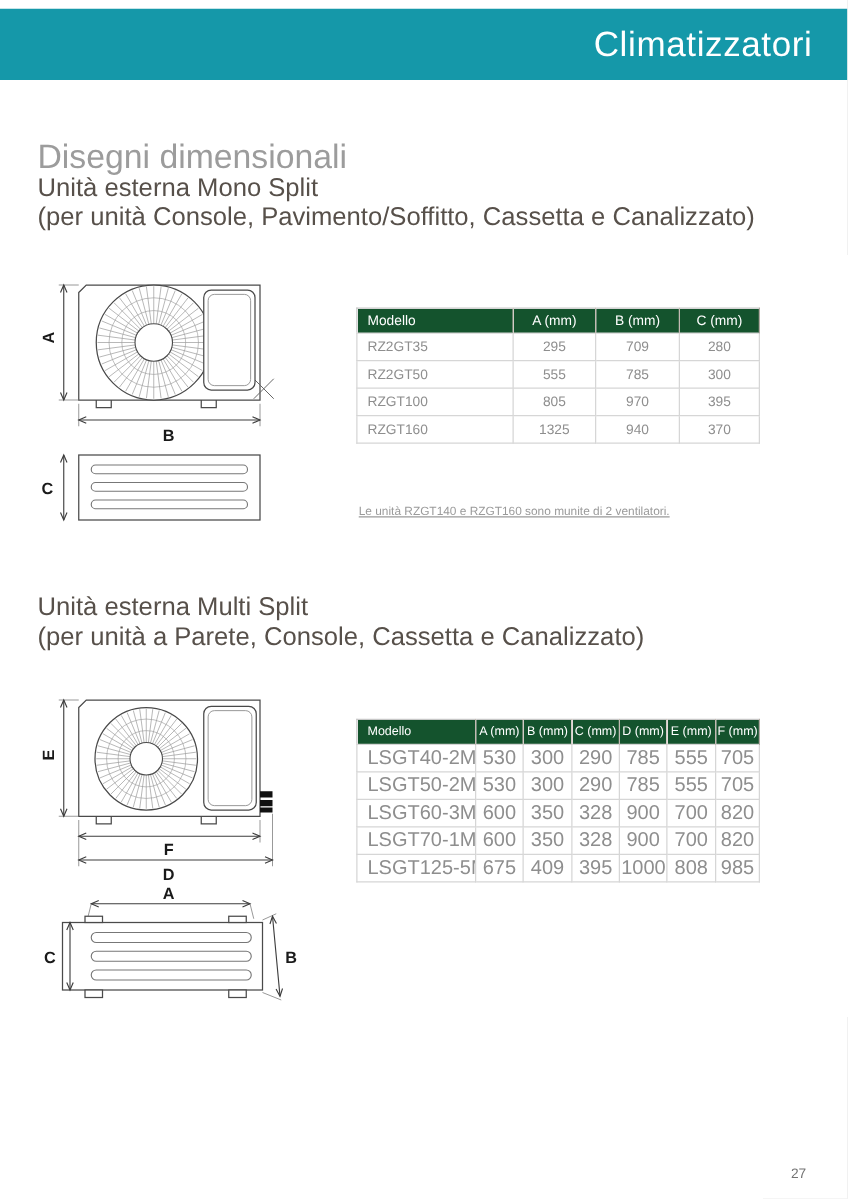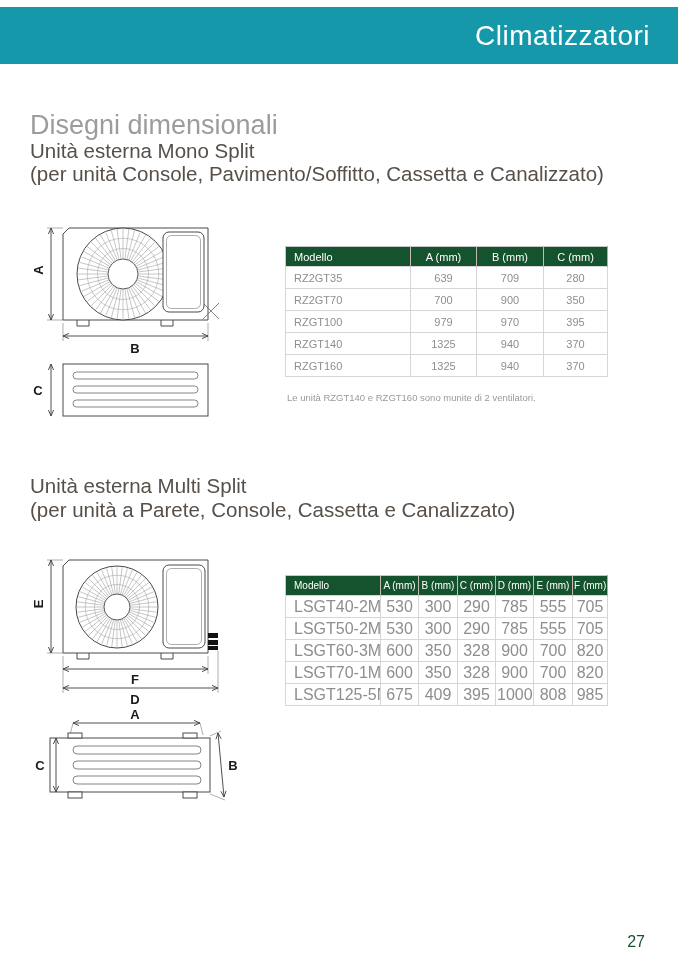--- a/index.html
+++ b/index.html
@@ -19,25 +19,25 @@
   thead th{background:#14532d;color:#ffffff;font-weight:400;font-size:11px;height:20px;
         border-right:1px solid #c3bab3;}
   thead th:last-child{border-right:1px solid #b2a9a2;}
   tbody td{color:#8e8e8e;font-size:11px;height:22px;background:#fff;
         border:1px solid #d6d6d6;}
   table{border:1px solid #c7c7c7;}
   .model{text-align:left;padding-left:8px;}
   .num{text-align:center;}
   #table2 thead th{font-size:10px;}
   #table2 tbody td{font-size:16px;}
-  .note{position:absolute;left:287px;top:392px;font-size:9.5px;color:#9a9a9a;}
+  .note{position:absolute;left:287px;top:404px;font-size:9.5px;color:#9a9a9a;text-decoration:underline;}
   
   .drawing{position:absolute;}
   svg text{font-family:"Liberation Sans",sans-serif;font-size:13px;font-weight:bold;fill:#1a1a1a;}
-  .page-number{position:absolute;right:33px;top:933px;font-size:16px;color:#14532d;}
+  .page-number{position:absolute;right:33px;top:933px;font-size:11px;color:#737373;}
 </style>
 </head>
 <body>
 
 <div id="page">
 
   <div class="header-bar">
     <div class="header-title">Climatizzatori</div>
   </div>
 
@@ -154,41 +154,35 @@
           <tr>
             <th class="model">Modello</th>
             <th class="num">A (mm)</th>
             <th class="num">B (mm)</th>
             <th class="num">C (mm)</th>
           </tr>
         </thead>
       <tbody>
           <tr>
             <td class="model">RZ2GT35</td>
-            <td class="num">639</td>
+            <td class="num">295</td>
             <td class="num">709</td>
             <td class="num">280</td>
           </tr>
           <tr>
-            <td class="model">RZ2GT70</td>
-            <td class="num">700</td>
-            <td class="num">900</td>
-            <td class="num">350</td>
+            <td class="model">RZ2GT50</td>
+            <td class="num">555</td>
+            <td class="num">785</td>
+            <td class="num">300</td>
           </tr>
           <tr>
             <td class="model">RZGT100</td>
-            <td class="num">979</td>
+            <td class="num">805</td>
             <td class="num">970</td>
             <td class="num">395</td>
-          </tr>
-          <tr>
-            <td class="model">RZGT140</td>
-            <td class="num">1325</td>
-            <td class="num">940</td>
-            <td class="num">370</td>
           </tr>
           <tr>
             <td class="model">RZGT160</td>
             <td class="num">1325</td>
             <td class="num">940</td>
             <td class="num">370</td>
           </tr>
         </tbody>
     </table>
   </div>

